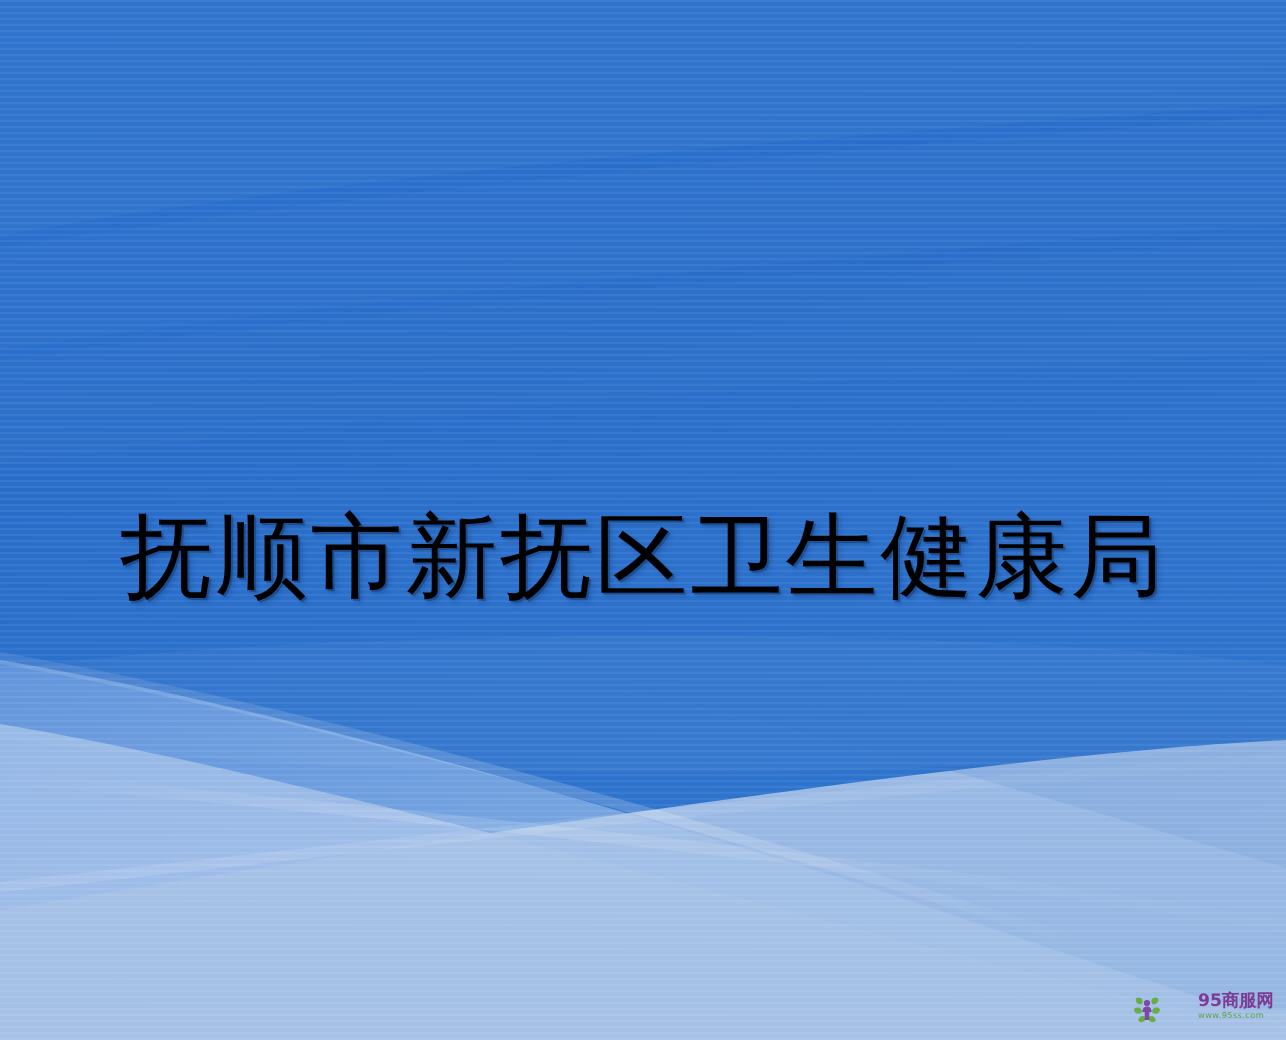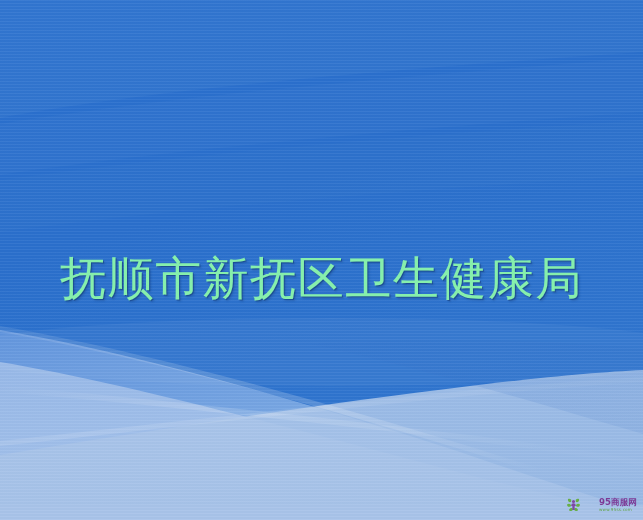--- a/index.html
+++ b/index.html
@@ -54,35 +54,35 @@
     display: flex;
     align-items: center;
     justify-content: center;
     pointer-events: none;
   }
   #banner-title {
     font-family: "DejaVu Sans", "Liberation Sans", sans-serif;
     font-size: 46px;
     line-height: 54px;
     font-weight: 400;
-    color: #86efac;
+    color: #000000;
     letter-spacing: 1.5px;
     white-space: nowrap;
     text-shadow:
        1px 1px 0 rgba(20,60,120,0.55),
        2px 2px 2px rgba(20,60,120,0.30);
   }
 
   
   #watermark {
     position: absolute;
     right: 4px;
     bottom: 8px;
     display: flex;
-    align-items: flex-end;
+    align-items: flex-start;
     gap: 18px;
     opacity: 0.92;
   }
   #watermark .wm-icon {
     width: 15px;
     height: 15px;
     display: block;
     flex: 0 0 auto;
   }
   #watermark .wm-textcol {

